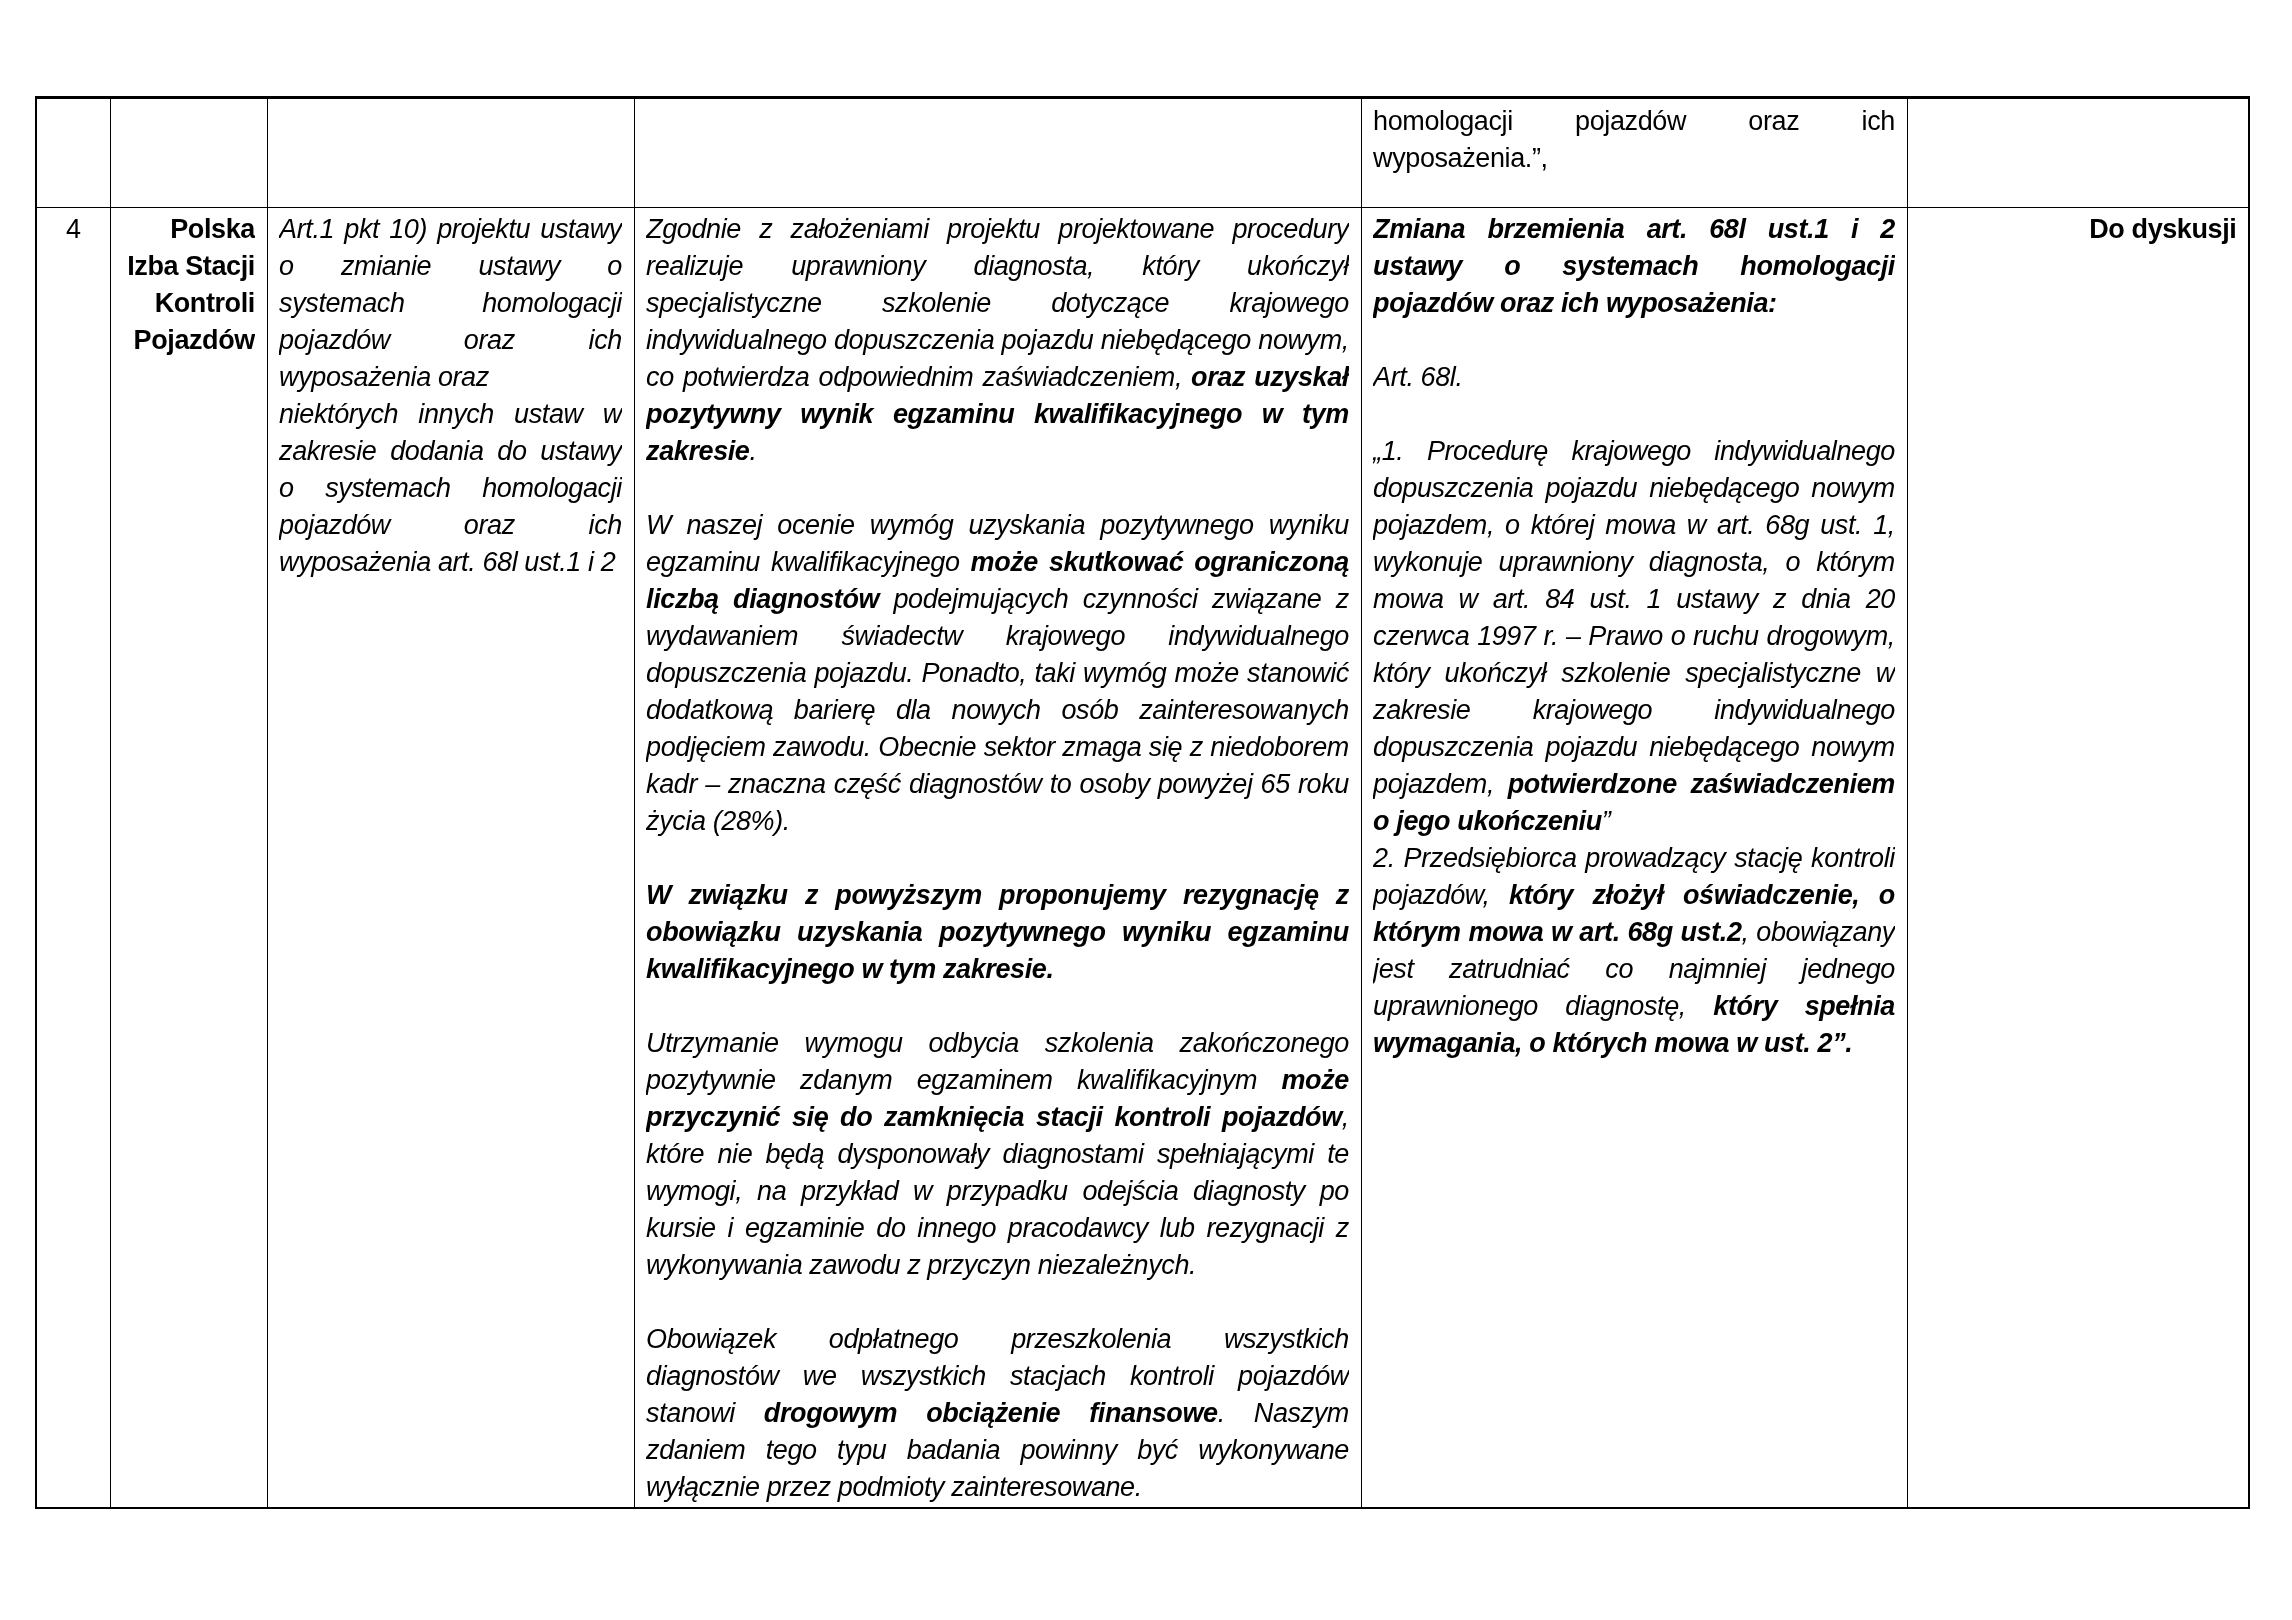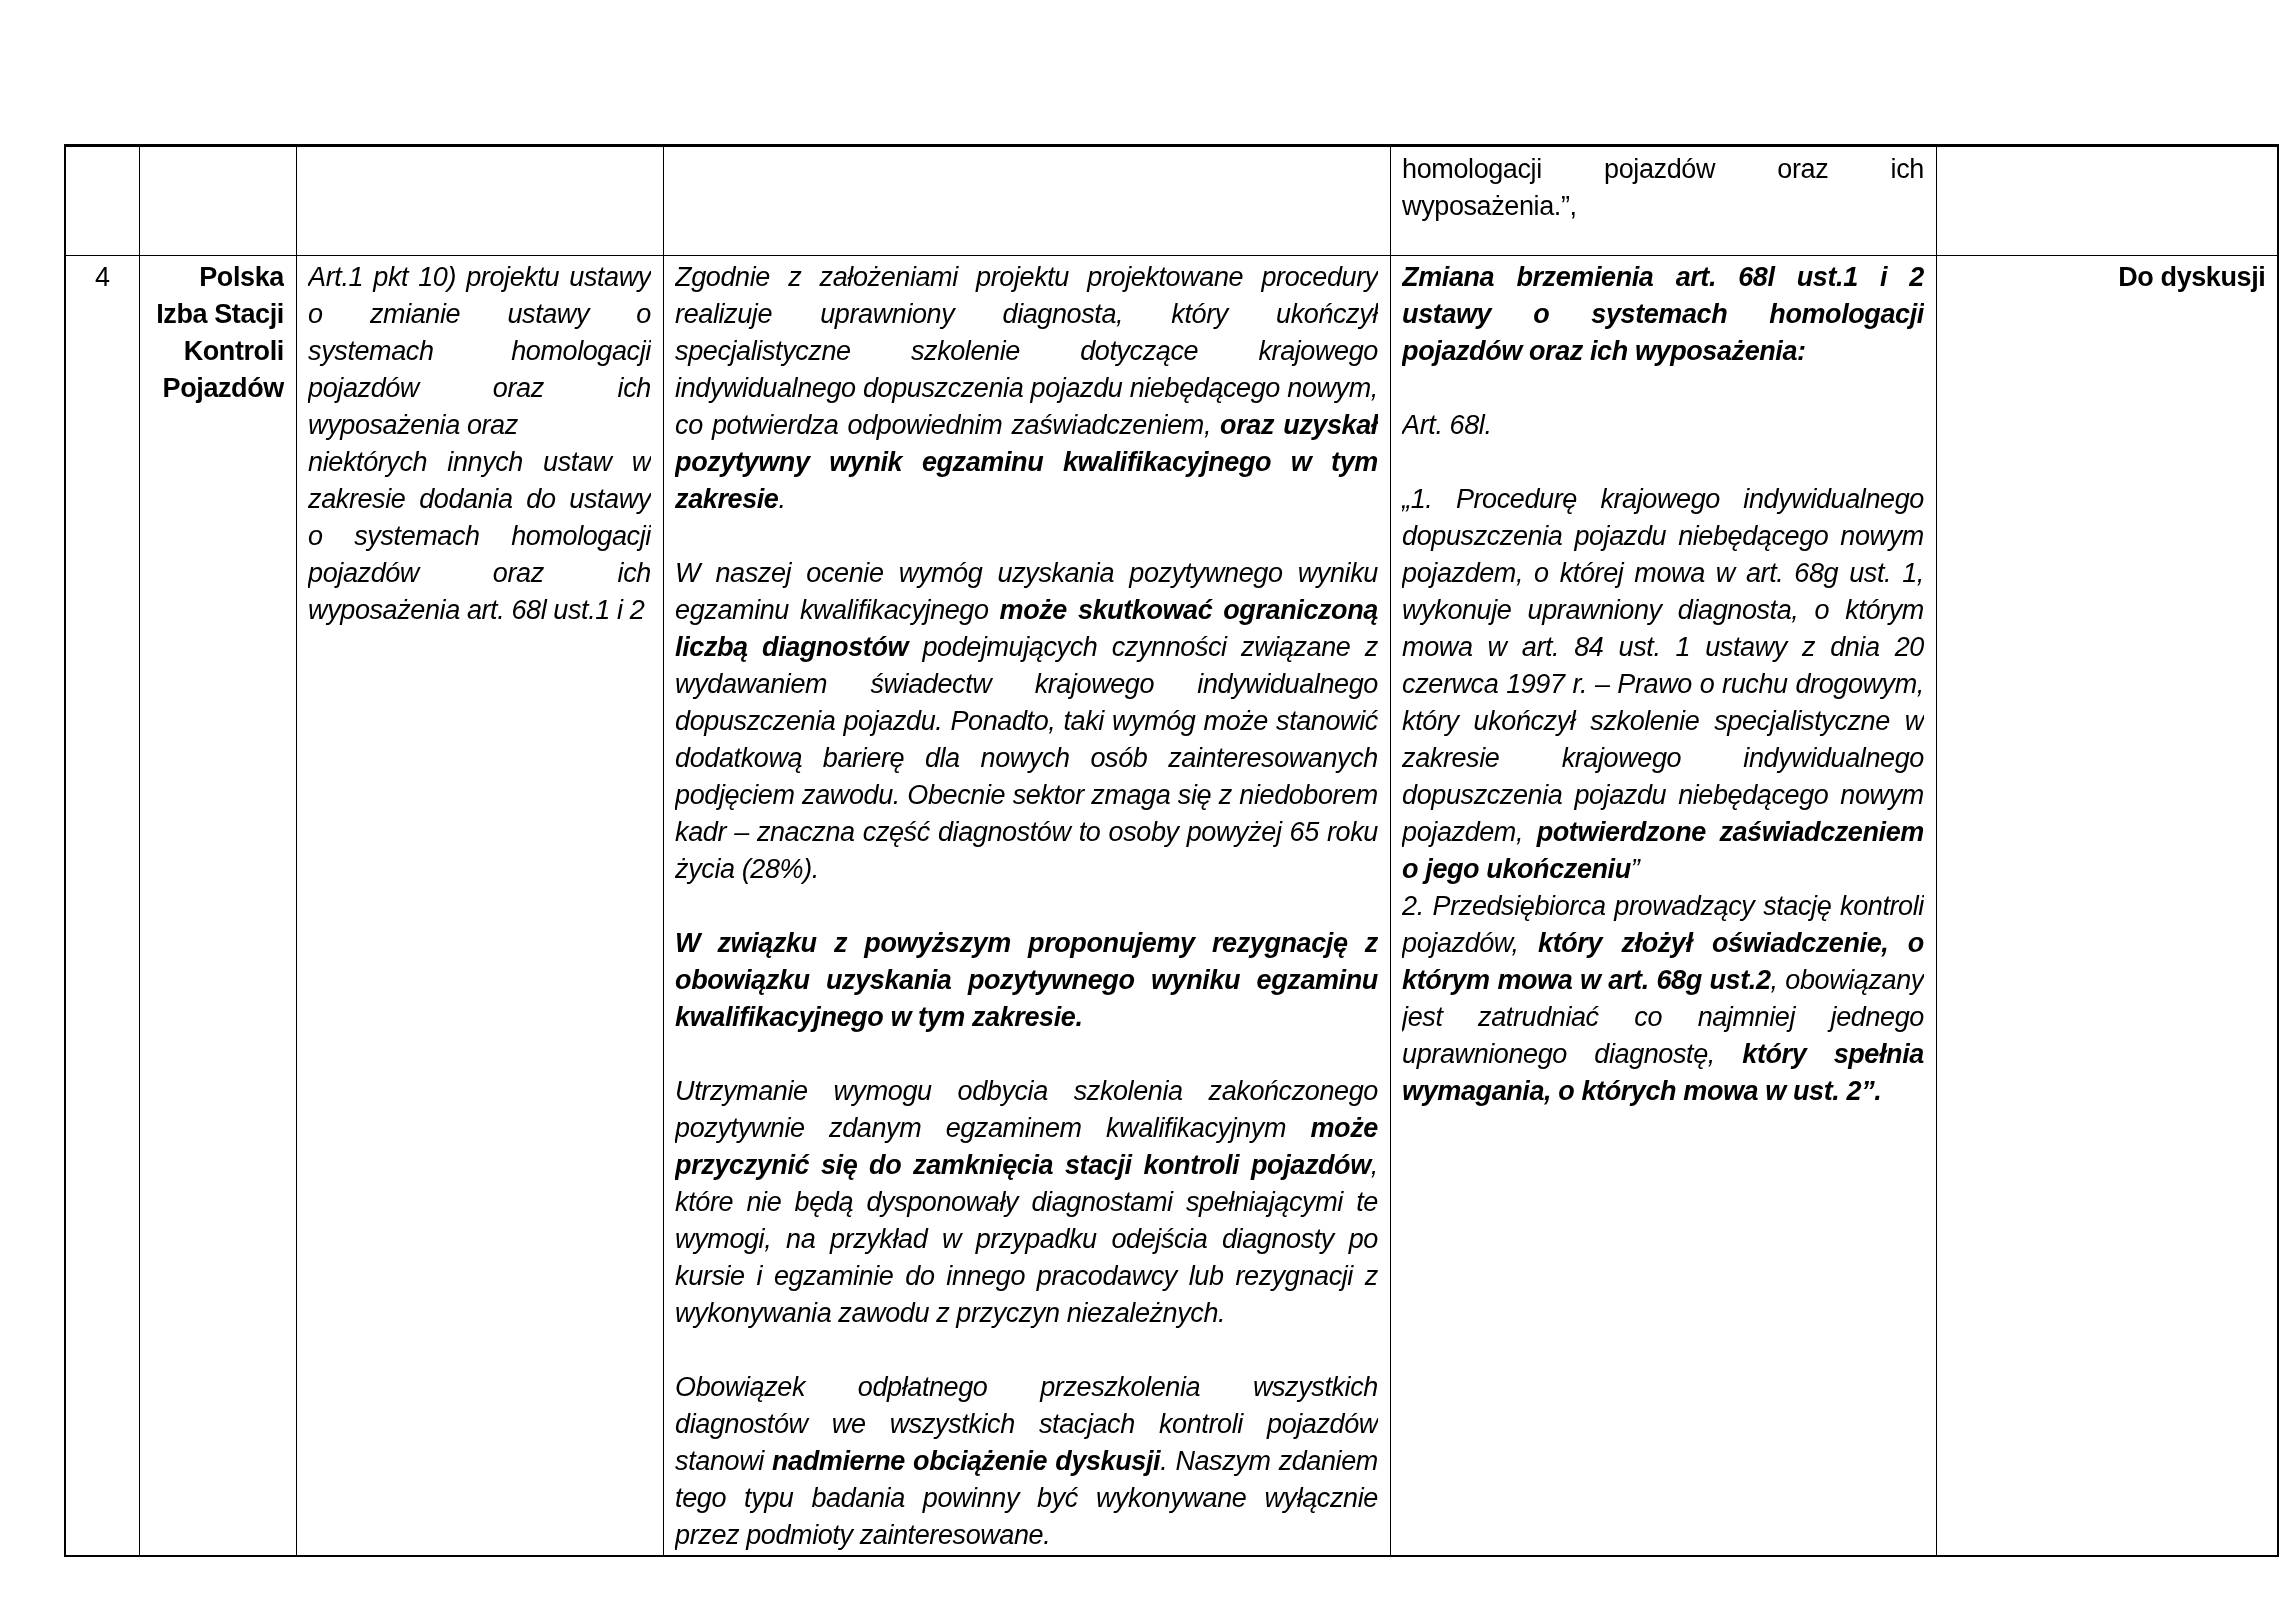--- a/index.html
+++ b/index.html
@@ -15,28 +15,27 @@
   }
   .page {
     position: relative;
     width: 2293px;
     height: 1620px;
     background: #ffffff;
     overflow: hidden;
   }
   table.doc-table {
     position: absolute;
-    left: 64px;
+    left: 35px;
     top: 96px;
     width: 2214px;
     border-collapse: collapse;
     table-layout: fixed;
     border: 2.7px solid #000000;
     border-top-width: 3.6px;
-    margin-top: 48px;
   }
   table.doc-table td {
     border: 1.8px solid #000000;
     vertical-align: top;
     padding: 3.6px 11.6px 0 11.6px;
     font-size: 27px;
     line-height: 37px;
     letter-spacing: -0.4px;
     color: #000000;
   }
@@ -110,21 +109,21 @@
               <div class="para tight"><span>Art.1 pkt 10) projektu ustawy o zmianie ustawy o systemach homologacji pojazdów oraz ich wyposażenia oraz</span></div>
               <div class="para tight"><span>niektórych innych ustaw w zakresie dodania do ustawy o systemach homologacji pojazdów oraz ich wyposażenia art. 68l ust.1 i 2</span></div>
             </div>
         </td>
         <td class="c-opin">
           <div class="clip">
               <div class="para"><span>Zgodnie z założeniami projektu projektowane procedury realizuje uprawniony diagnosta, który ukończył specjalistyczne szkolenie dotyczące krajowego indywidualnego dopuszczenia pojazdu niebędącego nowym, co potwierdza odpowiednim zaświadczeniem, </span><b>oraz uzyskał pozytywny wynik egzaminu kwalifikacyjnego w tym zakresie</b><span>.</span></div>
               <div class="para"><span>W naszej ocenie wymóg uzyskania pozytywnego wyniku egzaminu kwalifikacyjnego </span><b>może skutkować ograniczoną liczbą diagnostów </b><span>podejmujących czynności związane z wydawaniem świadectw krajowego indywidualnego dopuszczenia pojazdu. Ponadto, taki wymóg może stanowić dodatkową barierę dla nowych osób zainteresowanych podjęciem zawodu. Obecnie sektor zmaga się z niedoborem kadr – znaczna część diagnostów to osoby powyżej 65 roku życia (28%).</span></div>
               <div class="para"><b>W związku z powyższym proponujemy rezygnację z obowiązku uzyskania pozytywnego wyniku egzaminu kwalifikacyjnego w tym zakresie.</b></div>
               <div class="para"><span>Utrzymanie wymogu odbycia szkolenia zakończonego pozytywnie zdanym egzaminem kwalifikacyjnym </span><b>może przyczynić się do zamknięcia stacji kontroli pojazdów</b><span>, które nie będą dysponowały diagnostami spełniającymi te wymogi, na przykład w przypadku odejścia diagnosty po kursie i egzaminie do innego pracodawcy lub rezygnacji z wykonywania zawodu z przyczyn niezależnych.</span></div>
-              <div class="para"><span>Obowiązek odpłatnego przeszkolenia wszystkich diagnostów we wszystkich stacjach kontroli pojazdów stanowi </span><b>nadmierne obciążenie dyskusji</b><span>. Naszym zdaniem tego typu badania powinny być wykonywane wyłącznie przez podmioty zainteresowane.</span></div>
+              <div class="para"><span>Obowiązek odpłatnego przeszkolenia wszystkich diagnostów we wszystkich stacjach kontroli pojazdów stanowi </span><b>drogowym obciążenie finansowe</b><span>. Naszym zdaniem tego typu badania powinny być wykonywane wyłącznie przez podmioty zainteresowane.</span></div>
             </div>
         </td>
         <td class="c-pos">
           <div class="clip">
               <div class="para"><b>Zmiana brzemienia art. 68l ust.1 i 2 ustawy o systemach homologacji pojazdów oraz ich wyposażenia:</b></div>
               <div class="para"><span>Art. 68l.</span></div>
               <div class="para tight"><span>„1. Procedurę krajowego indywidualnego dopuszczenia pojazdu niebędącego nowym pojazdem, o której mowa w art. 68g ust. 1, wykonuje uprawniony diagnosta, o którym mowa w art. 84 ust. 1 ustawy z dnia 20 czerwca 1997 r. – Prawo o ruchu drogowym, który ukończył szkolenie specjalistyczne w zakresie krajowego indywidualnego dopuszczenia pojazdu niebędącego nowym pojazdem, </span><b>potwierdzone zaświadczeniem o jego ukończeniu</b><span>”</span></div>
               <div class="para tight"><span>2. Przedsiębiorca prowadzący stację kontroli pojazdów, </span><b>który złożył oświadczenie, o którym mowa w art. 68g ust.2</b><span>, obowiązany jest zatrudniać co najmniej jednego uprawnionego diagnostę, </span><b>który spełnia wymagania, o których mowa w ust. 2”.</b></div>
             </div>
         </td>

